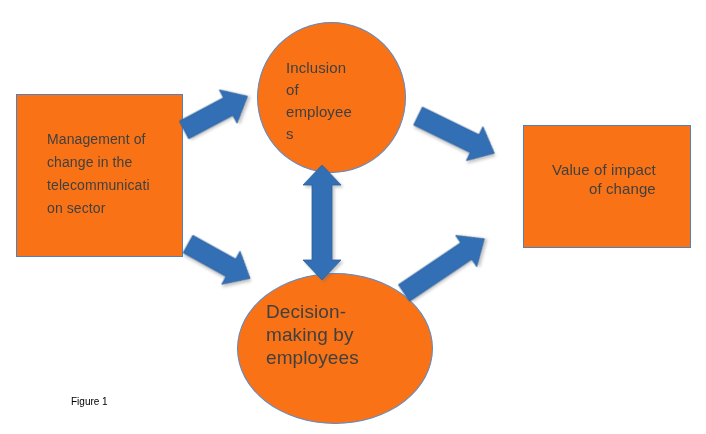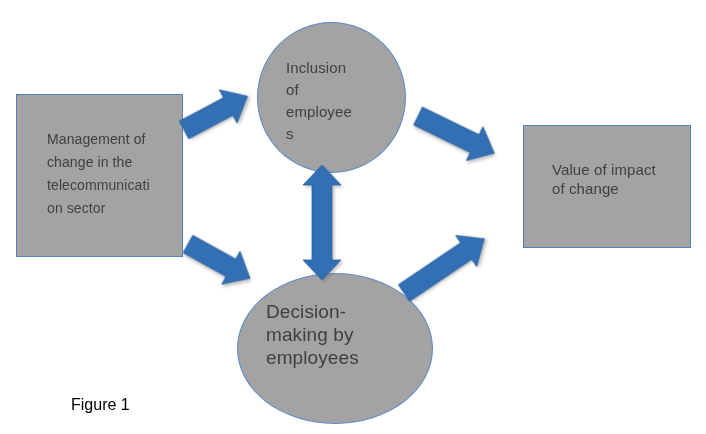--- a/index.html
+++ b/index.html
@@ -12,46 +12,46 @@
     width: 706px;
     height: 434px;
     overflow: hidden;
     background: var(--background, #ffffff);
     font-family: "Liberation Sans", sans-serif;
     color: var(--text, #404040);
   }
   .shape {
     position: absolute;
     box-sizing: border-box;
-    background: #a3a3a3;
+    background: #f97316;
     z-index: 1;
   }
   .box { border: 1.5px solid var(--box-border, #4f81bd); }
   .ellipse { border: 1.2px solid var(--ellipse-border, #5b8ac6); border-radius: 50%; }
 
   .left-box   { left: 16px;  top: 94px;  width: 167px; height: 163px; }
   .right-box  { left: 523px; top: 125px; width: 168px; height: 123px; }
   .top-circle    { left: 257px; top: 22px;  width: 149px; height: 151px; }
   .bottom-circle { left: 237px; top: 273px; width: 196px; height: 151px; }
 
   .shape-text {
     position: absolute;
     white-space: pre-line;
     letter-spacing: 0.1px;
   }
   .left-box .shape-text      { left: 30px; top: 33px; font-size: 14px; line-height: 23px; }
   .top-circle .shape-text    { left: 28px; top: 34px; font-size: 15px; line-height: 22px; }
   .bottom-circle .shape-text { left: 28px; top: 26px; font-size: 19px; line-height: 23px; }
-  .right-box .shape-text     { left: 28px; top: 34px; font-size: 15px; line-height: 19px; }
+  .right-box .shape-text     { left: 28px; top: 34px; font-size: 15px; line-height: 19px; text-align: right; }
 
   .caption {
     position: absolute;
     left: 71px;
     top: 396px;
-    font-size: 16px;
+    font-size: 10px;
     color: var(--caption-text, #000000);
     z-index: 1;
   }
 
   svg.arrow-layer {
     position: absolute;
     left: 0; top: 0;
     width: 706px;
     height: 434px;
     z-index: 2;

